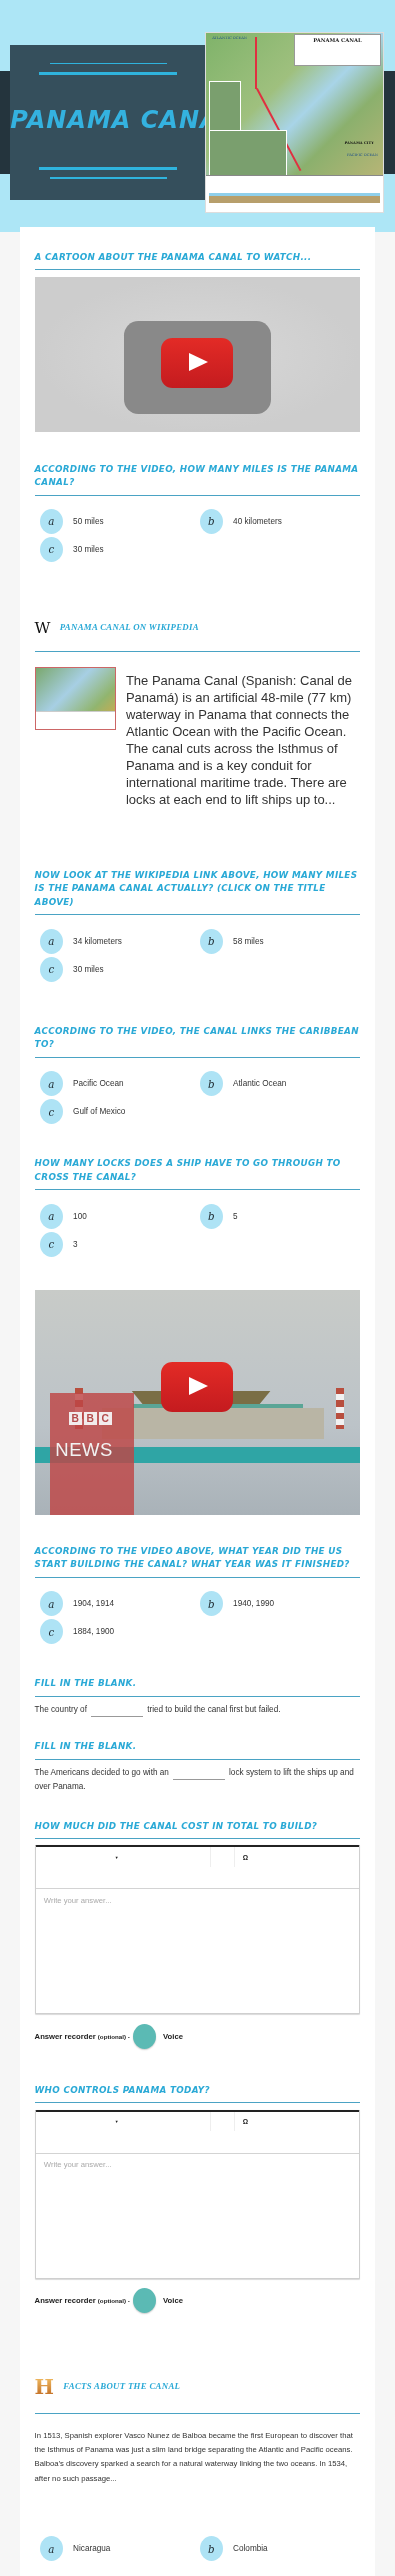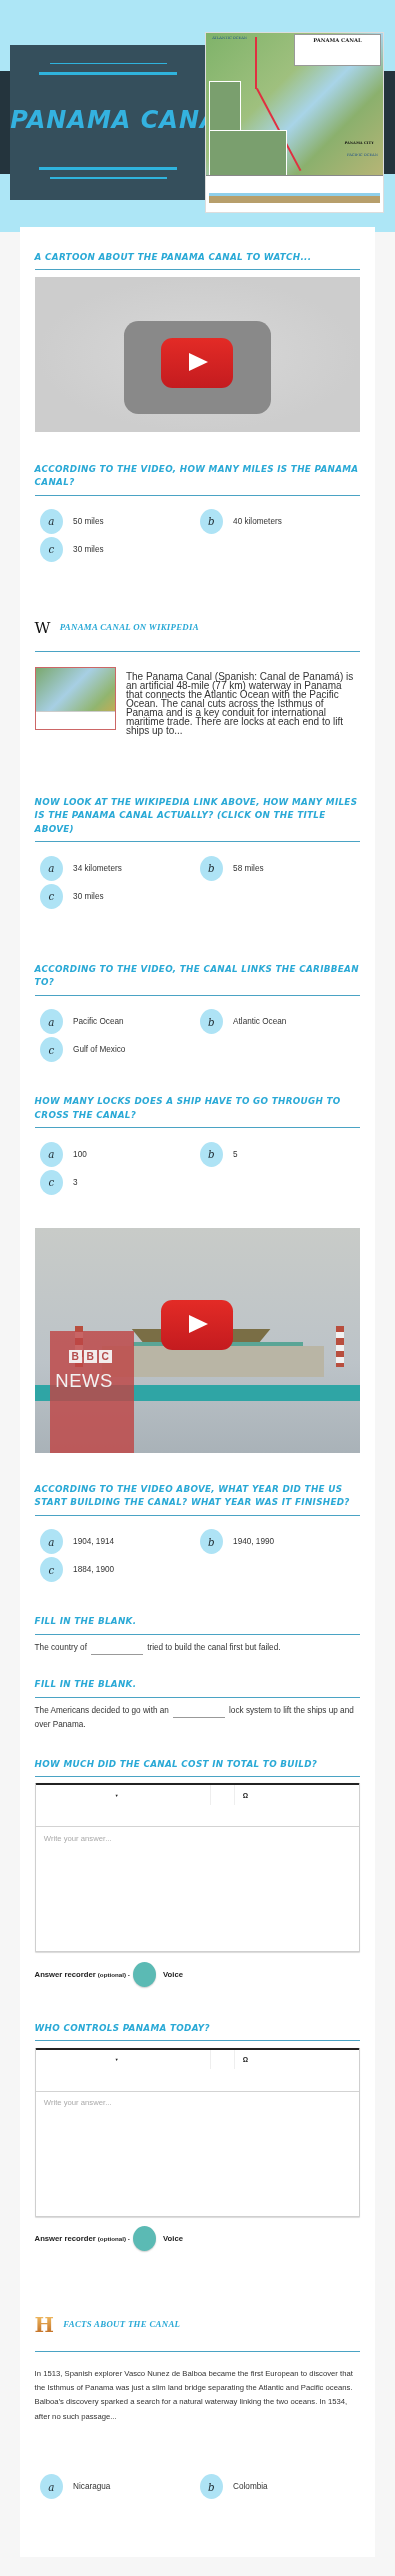--- a/index.html
+++ b/index.html
@@ -26,36 +26,36 @@
   .heading-row .heading { border: none; padding: 0; margin: 0; font-family: Liberation Serif, serif; }
   .video { position: relative; width: 325px; background: #cfcfcf; overflow: hidden; }
   .video.v1 { height: 155px; background: radial-gradient(ellipse at center,#d8d8d8 0%,#cdcdcd 70%); }
   .video.v2 { height: 225px; background: linear-gradient(180deg,#c8cbc8 0%,#bcc3c8 60%,#a9b2b8 100%); }
   .yt-grey { position: absolute; left: 89px; top: 44px; width: 147px; height: 67px; border-radius: 14.4px; background: #898989; }
   .yt-red { position: absolute; width: 72px; height: 50px; border-radius: 11.3px; background: linear-gradient(180deg,#e32b26,#c41b1f); }
   .yt-play { position: absolute; width: 0; height: 0; border-top: 9.8px solid transparent; border-bottom: 9.8px solid transparent; border-left: 19px solid #fff; }
   .bbc { position: absolute; left: 15.5px; top: 103px; width: 84px; height: 122px; background: rgba(190,70,70,0.82); }
   .bbc-blocks { position: absolute; left: 18.5px; top: 19.6px; display: flex; gap: 2.1px; }
   .bbc-blocks span { display: block; width: 13px; height: 13px; background: #f2ecec; color: #b44c4c; font-weight: bold; font-size: 10.3px; line-height: 13px; text-align: center; }
-  .bbc-news { position: absolute; left: 5.2px; top: 39px; color: #f2f2f2; font-size: 18.5px; letter-spacing: 0.5px; }
+  .bbc-news { position: absolute; left: 5.2px; top: 46px; color: #f2f2f2; font-size: 18.5px; letter-spacing: 0.5px; }
   .ship { position: absolute; left: 97px; top: 101px; width: 139px; height: 13.4px; background: #7a6e45; clip-path: polygon(0 0,100% 0,92% 100%,8% 100%); }
   .steps { position: absolute; left: 67px; top: 118px; width: 222px; height: 31px; background: #b9b5a5; }
   .steps2 { position: absolute; left: 98px; top: 114px; width: 170px; height: 9.3px; background: #5aa596; }
   .sea { position: absolute; left: 0; right: 0; top: 157px; height: 16.5px; background: #2fa5a5; }
   .lighthouse { position: absolute; width: 8.2px; height: 41px; background: repeating-linear-gradient(180deg,#b84e3e 0 6.2px,#f1f1f1 6.2px 12.4px); }
 
   .options { display: grid; grid-template-columns: 160px 160px; row-gap: 3.1px; padding: 7.2px 0 0 5.2px; }
   .option { display: flex; align-items: center; gap: 10.3px; cursor: pointer; }
   .bubble { width: 23px; height: 25px; border-radius: 50%; background: #aee3f5; display: flex; align-items: center; justify-content: center; font-family: "DejaVu Serif", serif; font-style: italic; font-size: 10.3px; color: #1e2a30; flex-shrink: 0; }
   .opt-label { font-size: 8.2px; color: #333; }
 
   .wiki { display: flex; gap: 10.3px; }
   .wiki-thumb { width: 81px; height: 63px; border: 0.5px solid #c66; background: linear-gradient(135deg,#7aa86d 0%,#a7cfe4 40%,#91b56f 70%,#e4a640 100%); position: relative; flex-shrink: 0; }
   .wiki-thumb::after { content:""; position:absolute; left:0; right:0; bottom:0; height:16.5px; background:#fff; border-top:0.5px solid #ccc; }
-  .wiki-text { font-size: 10px; line-height: 9px; color: #333; margin-top: 5.2px; }
+  .wiki-text { font-size: 13px; line-height: 17px; color: #333; margin-top: 5.2px; }
   .w-icon { font-family: "DejaVu Serif", serif; font-size: 15.5px; color: #111; }
   .h-icon { font-family: "DejaVu Serif", serif; font-weight: bold; font-size: 20.6px; color: #d88a2a; background: linear-gradient(180deg,#f7c66a,#b9601a); -webkit-background-clip: text; background-clip: text; -webkit-text-fill-color: transparent; }
 
   .fill { font-size: 8.2px; line-height: 14px; color: #333; margin-top: 2.1px; }
   .blank { display: inline-block; width: 52px; height: 10.3px; border: none; border-bottom: 0.5px solid #999; margin: 0 4.1px; vertical-align: bottom; background: transparent; }
 
   .editor { border: 0.5px solid #cfcfcf; border-top: 2.6px solid #222; border-radius: 1.5px 1.5px 1px 1px; box-shadow: 0 0.5px 1px rgba(0,0,0,0.15); margin-top: 6.2px; }
   .ed-toolbar { height: 42px; border-bottom: 1px solid #d3d3d3; display: flex; align-items: flex-start; }
   .ed-tb-a { width: 175px; height: 19.6px; border-right: 0.5px solid #eee; display: flex; align-items: center; justify-content: center; color: #222; font-size: 5.2px; padding-left: 0; position: relative; }
   .ed-tb-a .caret { position: absolute; left: 80px; top: 7.2px; font-size: 4.6px; }
@@ -147,21 +147,21 @@
           <span class="bubble">b</span>
           <span class="opt-label">58 miles</span>
         </div>
       <div class="option">
           <span class="bubble">c</span>
           <span class="opt-label">30 miles</span>
         </div>
     </div>
   </div>
 
-  <div class="section" style="margin-top:54px;">
+  <div class="section" style="margin-top:43px;">
     <div class="heading">According to the video, the canal links the Caribbean to?</div>
     <div class="options">
       <div class="option">
           <span class="bubble">a</span>
           <span class="opt-label">Pacific Ocean</span>
         </div>
       <div class="option">
           <span class="bubble">b</span>
           <span class="opt-label">Atlantic Ocean</span>
         </div>

